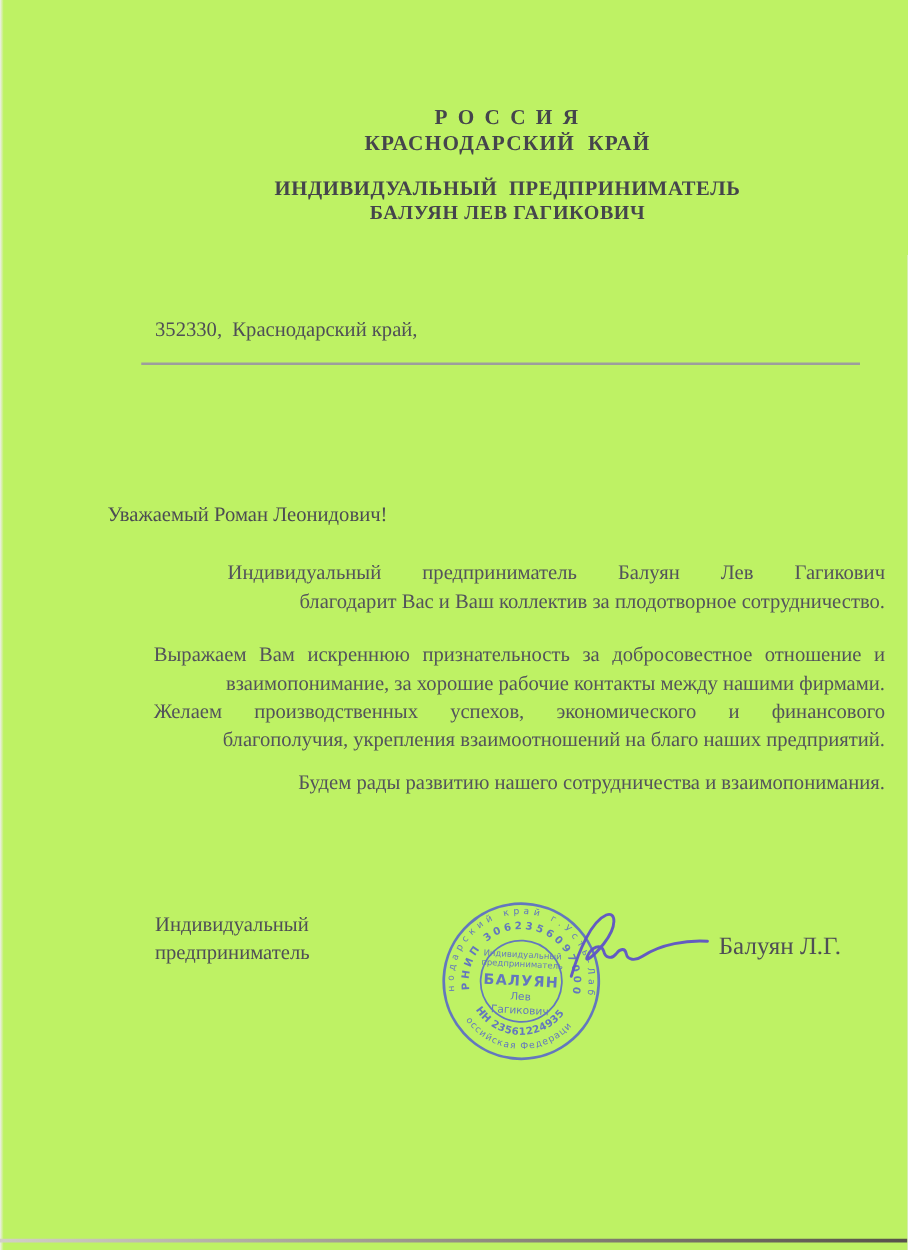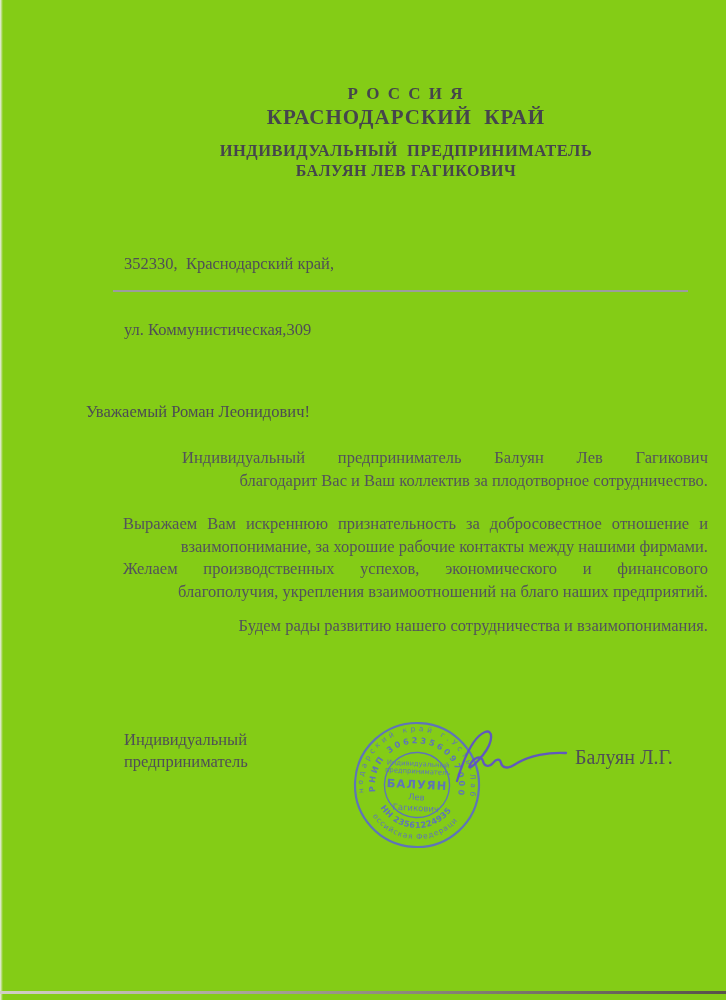--- a/index.html
+++ b/index.html
@@ -1,26 +1,26 @@
 <!DOCTYPE html>
 <html><head>
 <meta charset="utf-8">
 <style>
   html,body{margin:0;padding:0;background:#e8e8e8;}
   .page{
     position:relative;width:726px;height:1000px;margin:0 auto;
-    background:#84cc16;overflow:hidden;
+    background:#bef264;overflow:hidden;
     font-family:"Liberation Serif", serif;
   }
   .hdr{
     position:absolute;left:86px;width:640px;text-align:center;
     font-weight:bold;color:#45454c;white-space:pre-wrap;
   }
   .hdr-country{top:84px;font-size:17px;letter-spacing:2px;}
-  .hdr-region{top:105px;font-size:21px;letter-spacing:1px;}
+  .hdr-region{top:105px;font-size:17px;letter-spacing:1px;}
   .hdr-entity{top:141px;font-size:16.5px;letter-spacing:.5px;}
   .hdr-name{top:162px;font-size:16px;letter-spacing:.5px;text-align:center;}
   .addr{
     position:absolute;left:124px;top:209px;
     font-size:16.5px;line-height:22px;color:#4f4f56;white-space:pre-wrap;font-family:Liberation Serif, serif;
   }
   .rule{position:absolute;left:113px;top:290px;width:575px;height:1.5px;background:#9d9d9d;}
   .salut{
     position:absolute;left:86px;top:402px;width:640px;text-align:left;
     font-size:16.5px;color:#4c4c53;
@@ -52,21 +52,20 @@
 
 <div class="page">
 
   <div class="hdr hdr-country">Р О С С И Я</div>
   <div class="hdr hdr-region">КРАСНОДАРСКИЙ  КРАЙ</div>
   <div class="hdr hdr-entity">ИНДИВИДУАЛЬНЫЙ  ПРЕДПРИНИМАТЕЛЬ</div>
   <div class="hdr hdr-name">БАЛУЯН ЛЕВ ГАГИКОВИЧ</div>
 
   <div class="addr">
     <div>352330,  Краснодарский край,</div>
-    <div>ул. Коммунистическая,309</div>
   </div>
 
   <div class="rule"></div>
 
   <div class="salut">Уважаемый Роман Леонидович!</div>
 
   <div class="bodytext" id="par1">
     <div class="line stretch indent">Индивидуальный предприниматель Балуян Лев Гагикович</div>
     <div class="line">благодарит Вас и Ваш коллектив за плодотворное сотрудничество.</div>
   </div>

